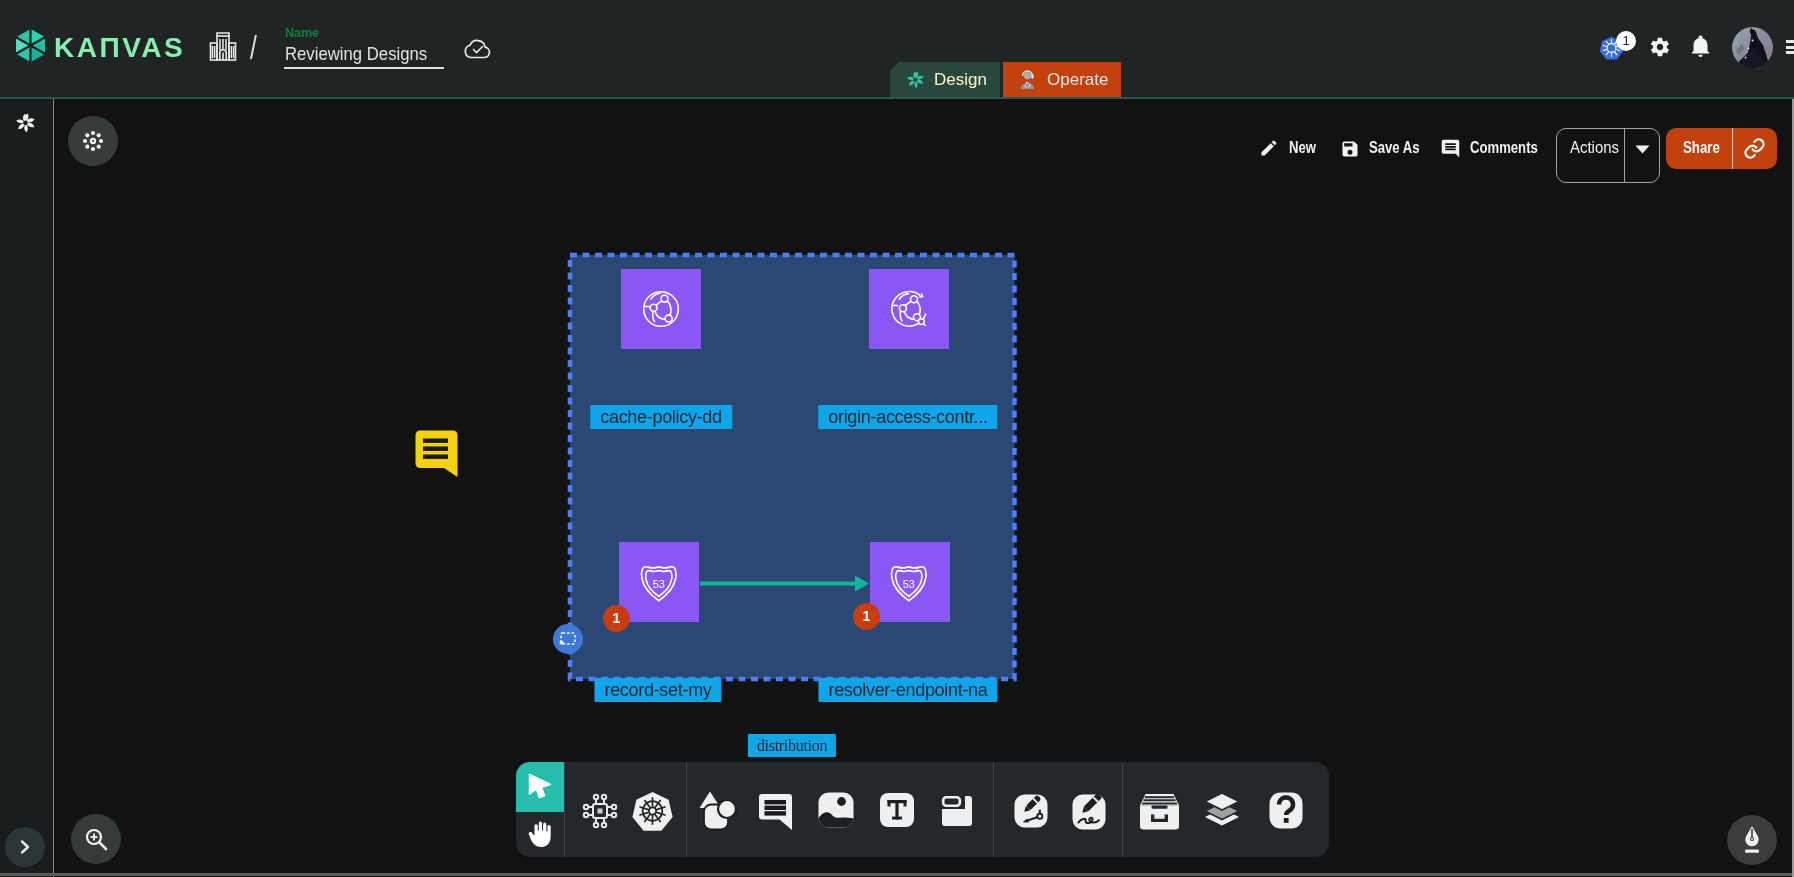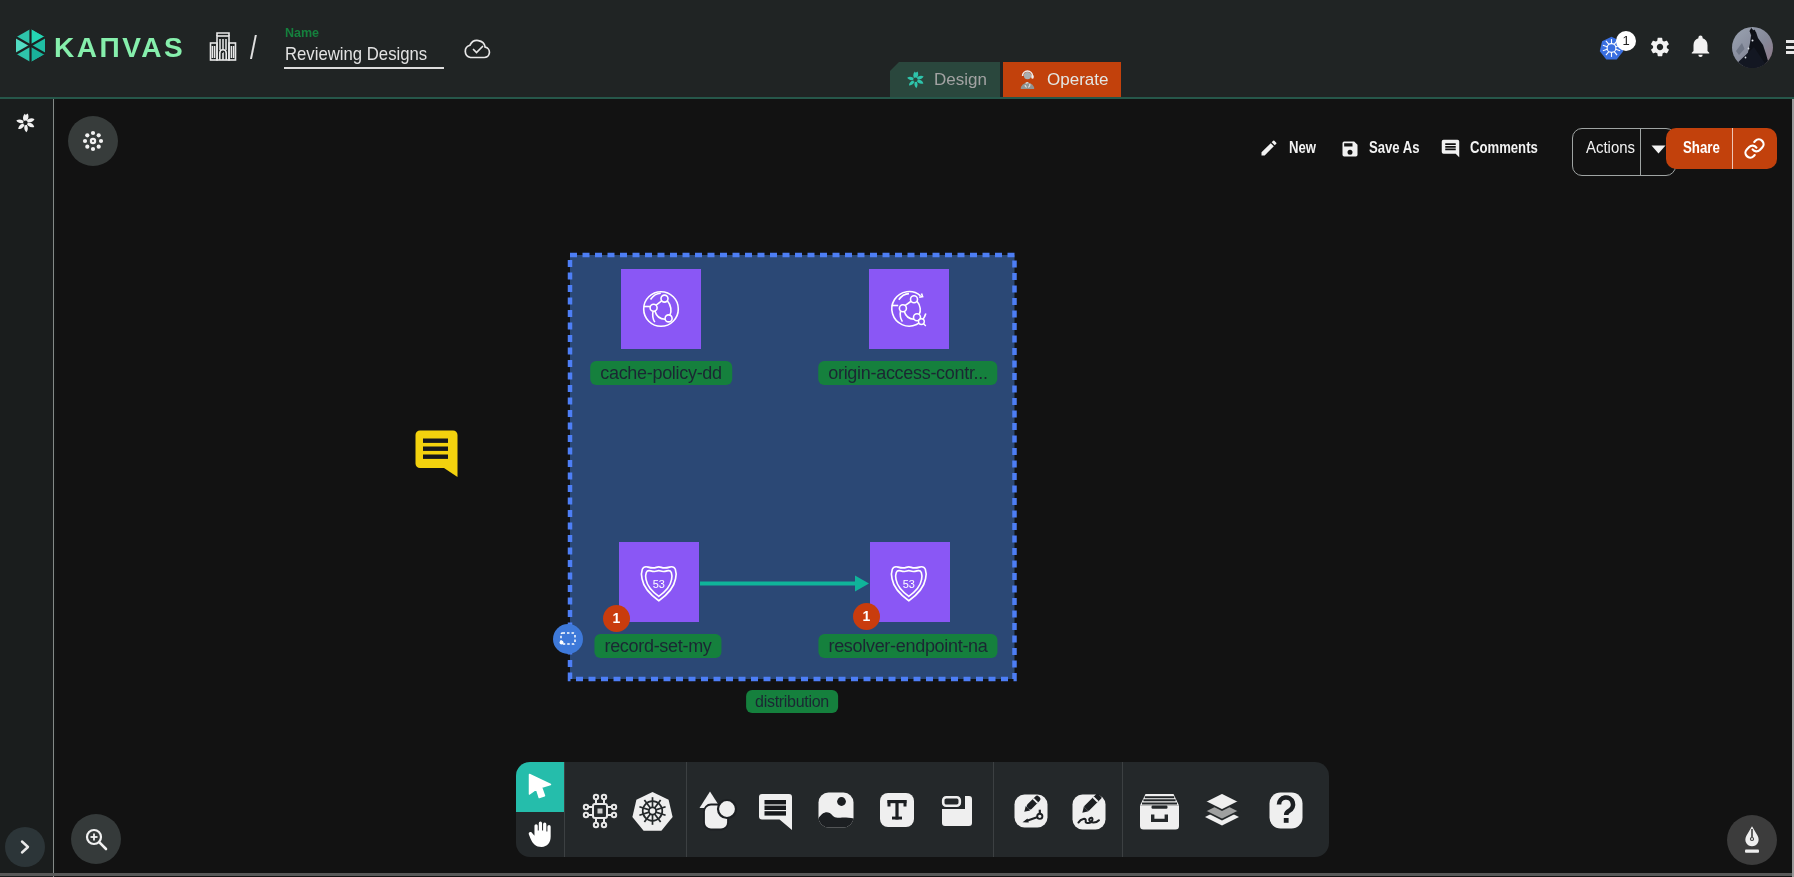--- a/index.html
+++ b/index.html
@@ -6,21 +6,21 @@
   *{box-sizing:border-box;}
   body{font-family:"Liberation Sans", sans-serif;}
   #page{position:relative;width:1794px;height:877px;overflow:hidden;background:#131515;}
   .abs{position:absolute;}
   
   #header{position:absolute;left:0;top:0;width:1794px;height:97px;background:#202424;}
   #greenline{position:absolute;left:0;top:96.5px;width:1794px;height:2.5px;background:#26574a;}
   #sidebar{position:absolute;left:0;top:99px;width:54px;height:778px;background:#1a1d1d;border-right:1.5px solid #848987;}
   #canvas{position:absolute;left:56px;top:99px;width:1738px;height:778px;background:#121212;}
   .circbtn{position:absolute;border-radius:50%;display:flex;align-items:center;justify-content:center;}
-  .chip{position:absolute;background:#15803d;color:#1b2733;font-size:18px;border-radius:6px;height:24px;line-height:24px;padding:0 10px;white-space:nowrap;transform:translateX(-50%);letter-spacing:-0.3px;}
+  .chip{position:absolute;background:#0ea5e9;color:#1b2733;font-size:18px;border-radius:1px;height:24px;line-height:24px;padding:0 10px;white-space:nowrap;transform:translateX(-50%);letter-spacing:-0.3px;margin-top:44px;}
   .chip.sm{font-size:16px;height:23px;line-height:23px;padding:0 9px;}
   .actlbl{color:#f2f2f2;font-size:16px;font-weight:700;}
 </style>
 </head>
 <body>
 <div id="page">
   <div id="header"></div>
   <div id="greenline"></div>
   <div id="sidebar"></div>
   <div id="canvas"></div>
@@ -77,21 +77,21 @@
         <path d="M11.5 11.5 C10 7.5 11 3.5 14.5 1.8 C16.5 5.5 15 9.5 11.5 11.5 Z"></path>
         <path d="M12.5 11 C15 7.5 19 6.2 22.3 8.2 C20 11.7 15.8 12.8 12.5 11 Z"></path>
         <path d="M13 12.2 C17 11.5 21 13.2 22 17 C18 18.2 14 16.2 13 12.2 Z"></path>
         <path d="M12.4 13 C15 16 15.5 20.2 13 23 C10 20.3 9.8 16 12.4 13 Z"></path>
         <path d="M11.5 13 C10.5 17 7.5 19.8 3.7 19.5 C4 15.5 7.5 12.8 11.5 13 Z"></path>
         <path d="M11 12 C7.5 13.8 3.5 13 1.5 9.8 C4.8 7.5 9 8.5 11 12 Z"></path>
         <path d="M11.2 11.8 C8.5 9 8.5 4.8 11.2 2 C14 4.8 14 9 11.2 11.8 Z"></path>
       </g>
       <circle cx="11.9" cy="12.4" r="2.8" fill="#2a473d"></circle>
     </svg>
-    <span style="color:#a3a3a3;font-size:17px;margin-left:9px;">Design</span>
+    <span style="color:#fef9c3;font-size:17px;margin-left:9px;">Design</span>
   </div>
   <div class="abs" style="left:1003px;top:62px;width:118px;height:35px;background:#c2410c;display:flex;align-items:center;">
     <svg style="margin-left:15px" width="19" height="21" viewBox="0 0 24 26">
       <circle cx="12" cy="8" r="4.6" fill="#a9afaf"></circle>
       <path d="M3.5 25 a8.5 8 0 0 1 17 0 z" fill="#8f9595"></path>
       <path d="M5.8 8.5 a6.2 6.2 0 0 1 12.4 0" fill="none" stroke="#eeeeee" stroke-width="2"></path>
       <rect x="16.8" y="7.3" width="3" height="4.6" rx="1.5" fill="#eeeeee"></rect>
       <circle cx="12" cy="20" r="3" fill="none" stroke="#d8d8d8" stroke-width="1.6" stroke-dasharray="3.4 1.8"></circle>
     </svg>
     <span style="color:#e3e7e5;font-size:17px;margin-left:10px;">Operate</span>
@@ -204,21 +204,21 @@
     </svg>
   <div class="actlbl abs" style="left:1289px;top:139px;transform:scaleX(.82);transform-origin:0 0;">New</div>
   <svg class="abs" style="left:1340px;top:139px" width="20" height="20" viewBox="0 0 24 24">
       <path fill="#f2f2f2" d="M17 3 H5 a2 2 0 0 0-2 2 v14 a2 2 0 0 0 2 2 h14 a2 2 0 0 0 2-2 V7 l-4-4 z M12 19 a3 3 0 1 1 0-6 a3 3 0 0 1 0 6 z M15 9 H5 V5 h10 v4 z"></path>
     </svg>
   <div class="actlbl abs" style="left:1369px;top:139px;transform:scaleX(.82);transform-origin:0 0;">Save As</div>
   <svg class="abs" style="left:1440px;top:138px" width="21" height="21" viewBox="0 0 24 24">
       <path fill="#f2f2f2" d="M21.99 4 a2 2 0 0 0-2-2 H4 a2 2 0 0 0-2 2 v12 a2 2 0 0 0 2 2 h14 l4 4 -.01-18 z M18 14 H6 v-2 h12 v2 z m0-3 H6 V9 h12 v2 z m0-3 H6 V6 h12 v2 z"></path>
     </svg>
   <div class="actlbl abs" style="left:1470px;top:139px;transform:scaleX(.82);transform-origin:0 0;">Comments</div>
-  <div class="abs" style="left:1556px;top:128px;width:104px;height:48px;border:1.2px solid #9fa4a3;border-radius:10px;margin-left:16px;">
+  <div class="abs" style="left:1556px;top:128px;width:104px;height:55px;border:1.2px solid #9fa4a3;border-radius:10px;">
     <span style="position:absolute;left:13px;top:9px;color:#f2f2f2;font-size:17px;transform:scaleX(.88);transform-origin:0 0;">Actions</span>
     <div style="position:absolute;right:34px;top:0;width:1px;height:100%;background:#9fa4a3;"></div>
     <svg style="position:absolute;right:9px;top:16px" width="15" height="9" viewBox="0 0 15 9">
         <polygon points="0.5,0.5 14.5,0.5 7.5,8.5" fill="#f2f2f2"></polygon>
       </svg>
   </div>
   <div class="abs" style="left:1666px;top:127.5px;width:111px;height:41px;background:#c2410c;border-radius:10px;">
     <span style="position:absolute;left:17px;top:10px;color:#fff;font-size:17px;font-weight:700;transform:scaleX(.78);transform-origin:0 0;">Share</span>
     <div style="position:absolute;left:66px;top:0;width:1px;height:100%;background:rgba(255,255,255,.7);"></div>
     <svg style="position:absolute;left:77px;top:9px" width="23" height="23" viewBox="0 0 24 24">
@@ -291,21 +291,21 @@
         <path d="M8.8 7.2 C9.6 5.4 11.5 4.9 13.5 5.5 C15.8 6.2 18.4 6.3 20 5.7 C21 5.3 23 5.3 24 5.7 C25.6 6.3 28.2 6.2 30.5 5.5 C32.5 4.9 34.4 5.4 35.2 7.2 C36 9.3 36 12 35.4 14.8 C34.6 19.4 31 26 22 32.4 C13 26 9.4 19.4 8.6 14.8 C8 12 8 9.3 8.8 7.2 Z" stroke-width="1.7"></path>
       </g>
     </g>
     <text x="21.8" y="26" font-family="Liberation Sans, sans-serif" font-size="11" fill="#fff" text-anchor="middle">53</text>
   </svg>
 
   <div class="chip" style="left:661px;top:361px;">cache-policy-dd</div>
   <div class="chip" style="left:908px;top:361px;text-align:right;">origin-access-contr...</div>
   <div class="chip" style="left:658px;top:634px;">record-set-my</div>
   <div class="chip" style="left:908px;top:634px;">resolver-endpoint-na</div>
-  <div class="chip sm" style="left:792px;top:690px;">distribution</div>
+  <div class="chip sm" style="left:792px;top:690px;font-family:Liberation Serif, serif;">distribution</div>
 
   <div class="abs" style="left:603px;top:605px;width:27px;height:27px;border-radius:50%;background:#c93c0d;color:#fff;font-size:14px;font-weight:700;text-align:center;line-height:27px;">1</div>
   <div class="abs" style="left:853px;top:603px;width:27px;height:27px;border-radius:50%;background:#c93c0d;color:#fff;font-size:14px;font-weight:700;text-align:center;line-height:27px;">1</div>
 
   <div class="circbtn" style="left:553px;top:624px;width:30px;height:30px;background:#3e79d9;">
     <svg width="20" height="16" viewBox="0 0 20 16">
       <rect x="3" y="2" width="14" height="11" rx="1.5" fill="none" stroke="#fff" stroke-width="1.5" stroke-dasharray="2.5 2"></rect>
       <circle cx="3.5" cy="11.5" r="2" fill="#fff"></circle>
     </svg>
   </div>

